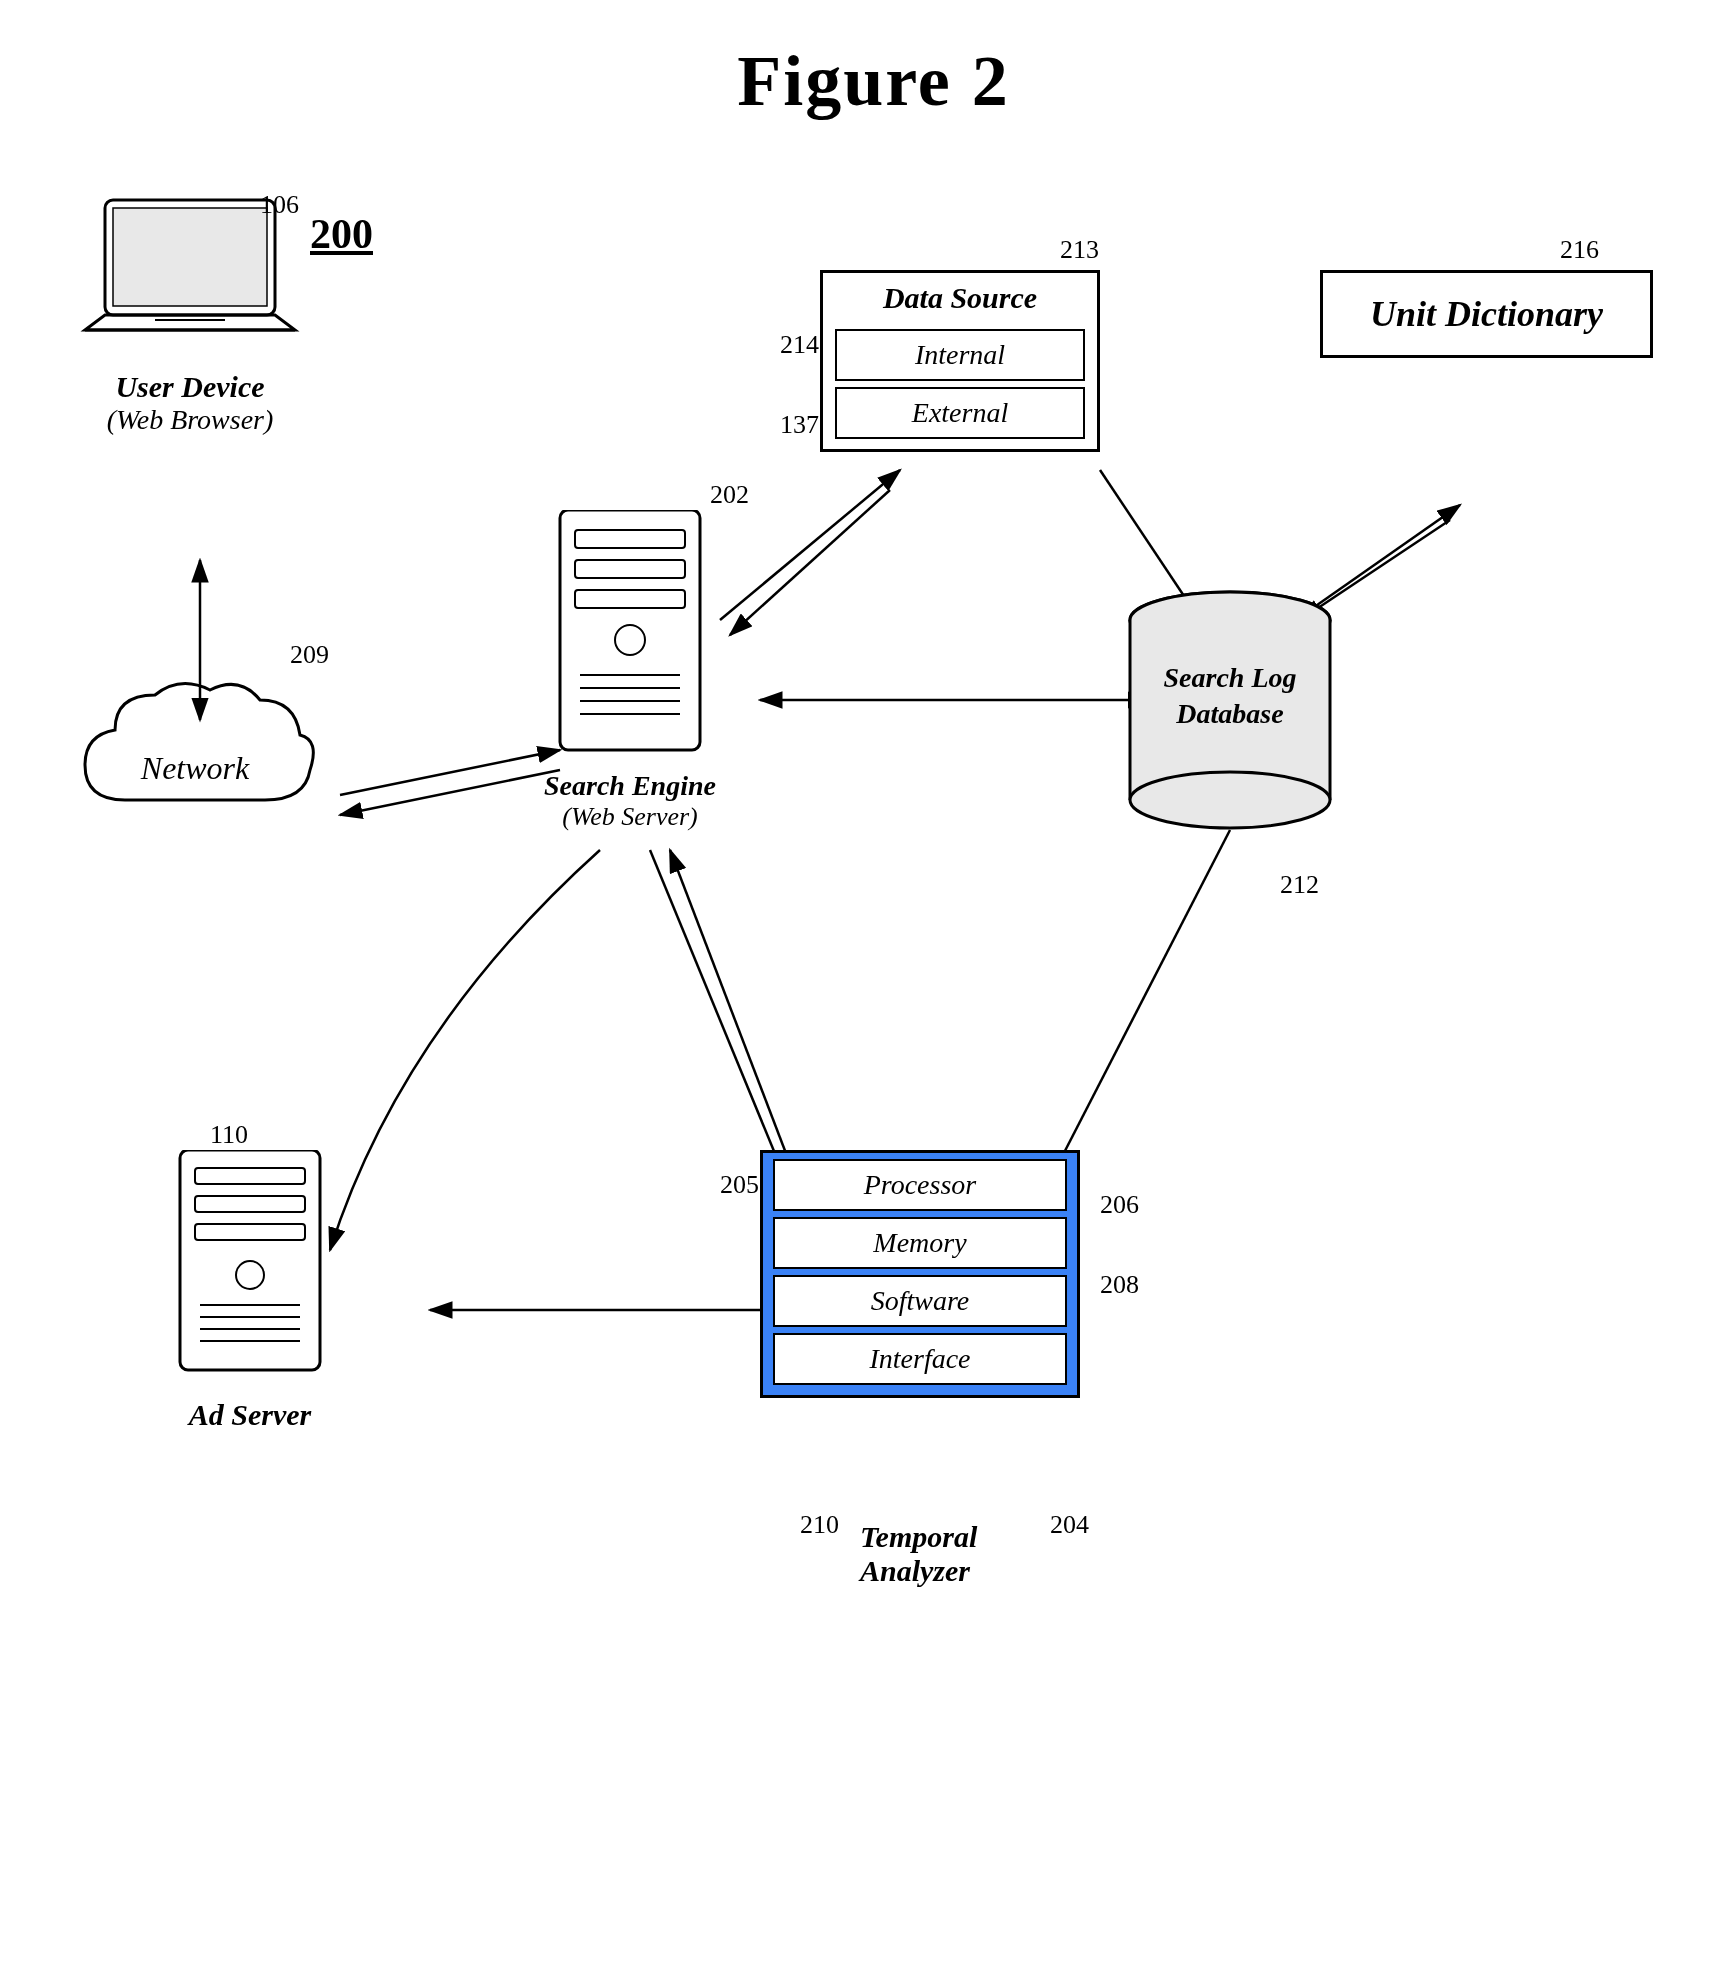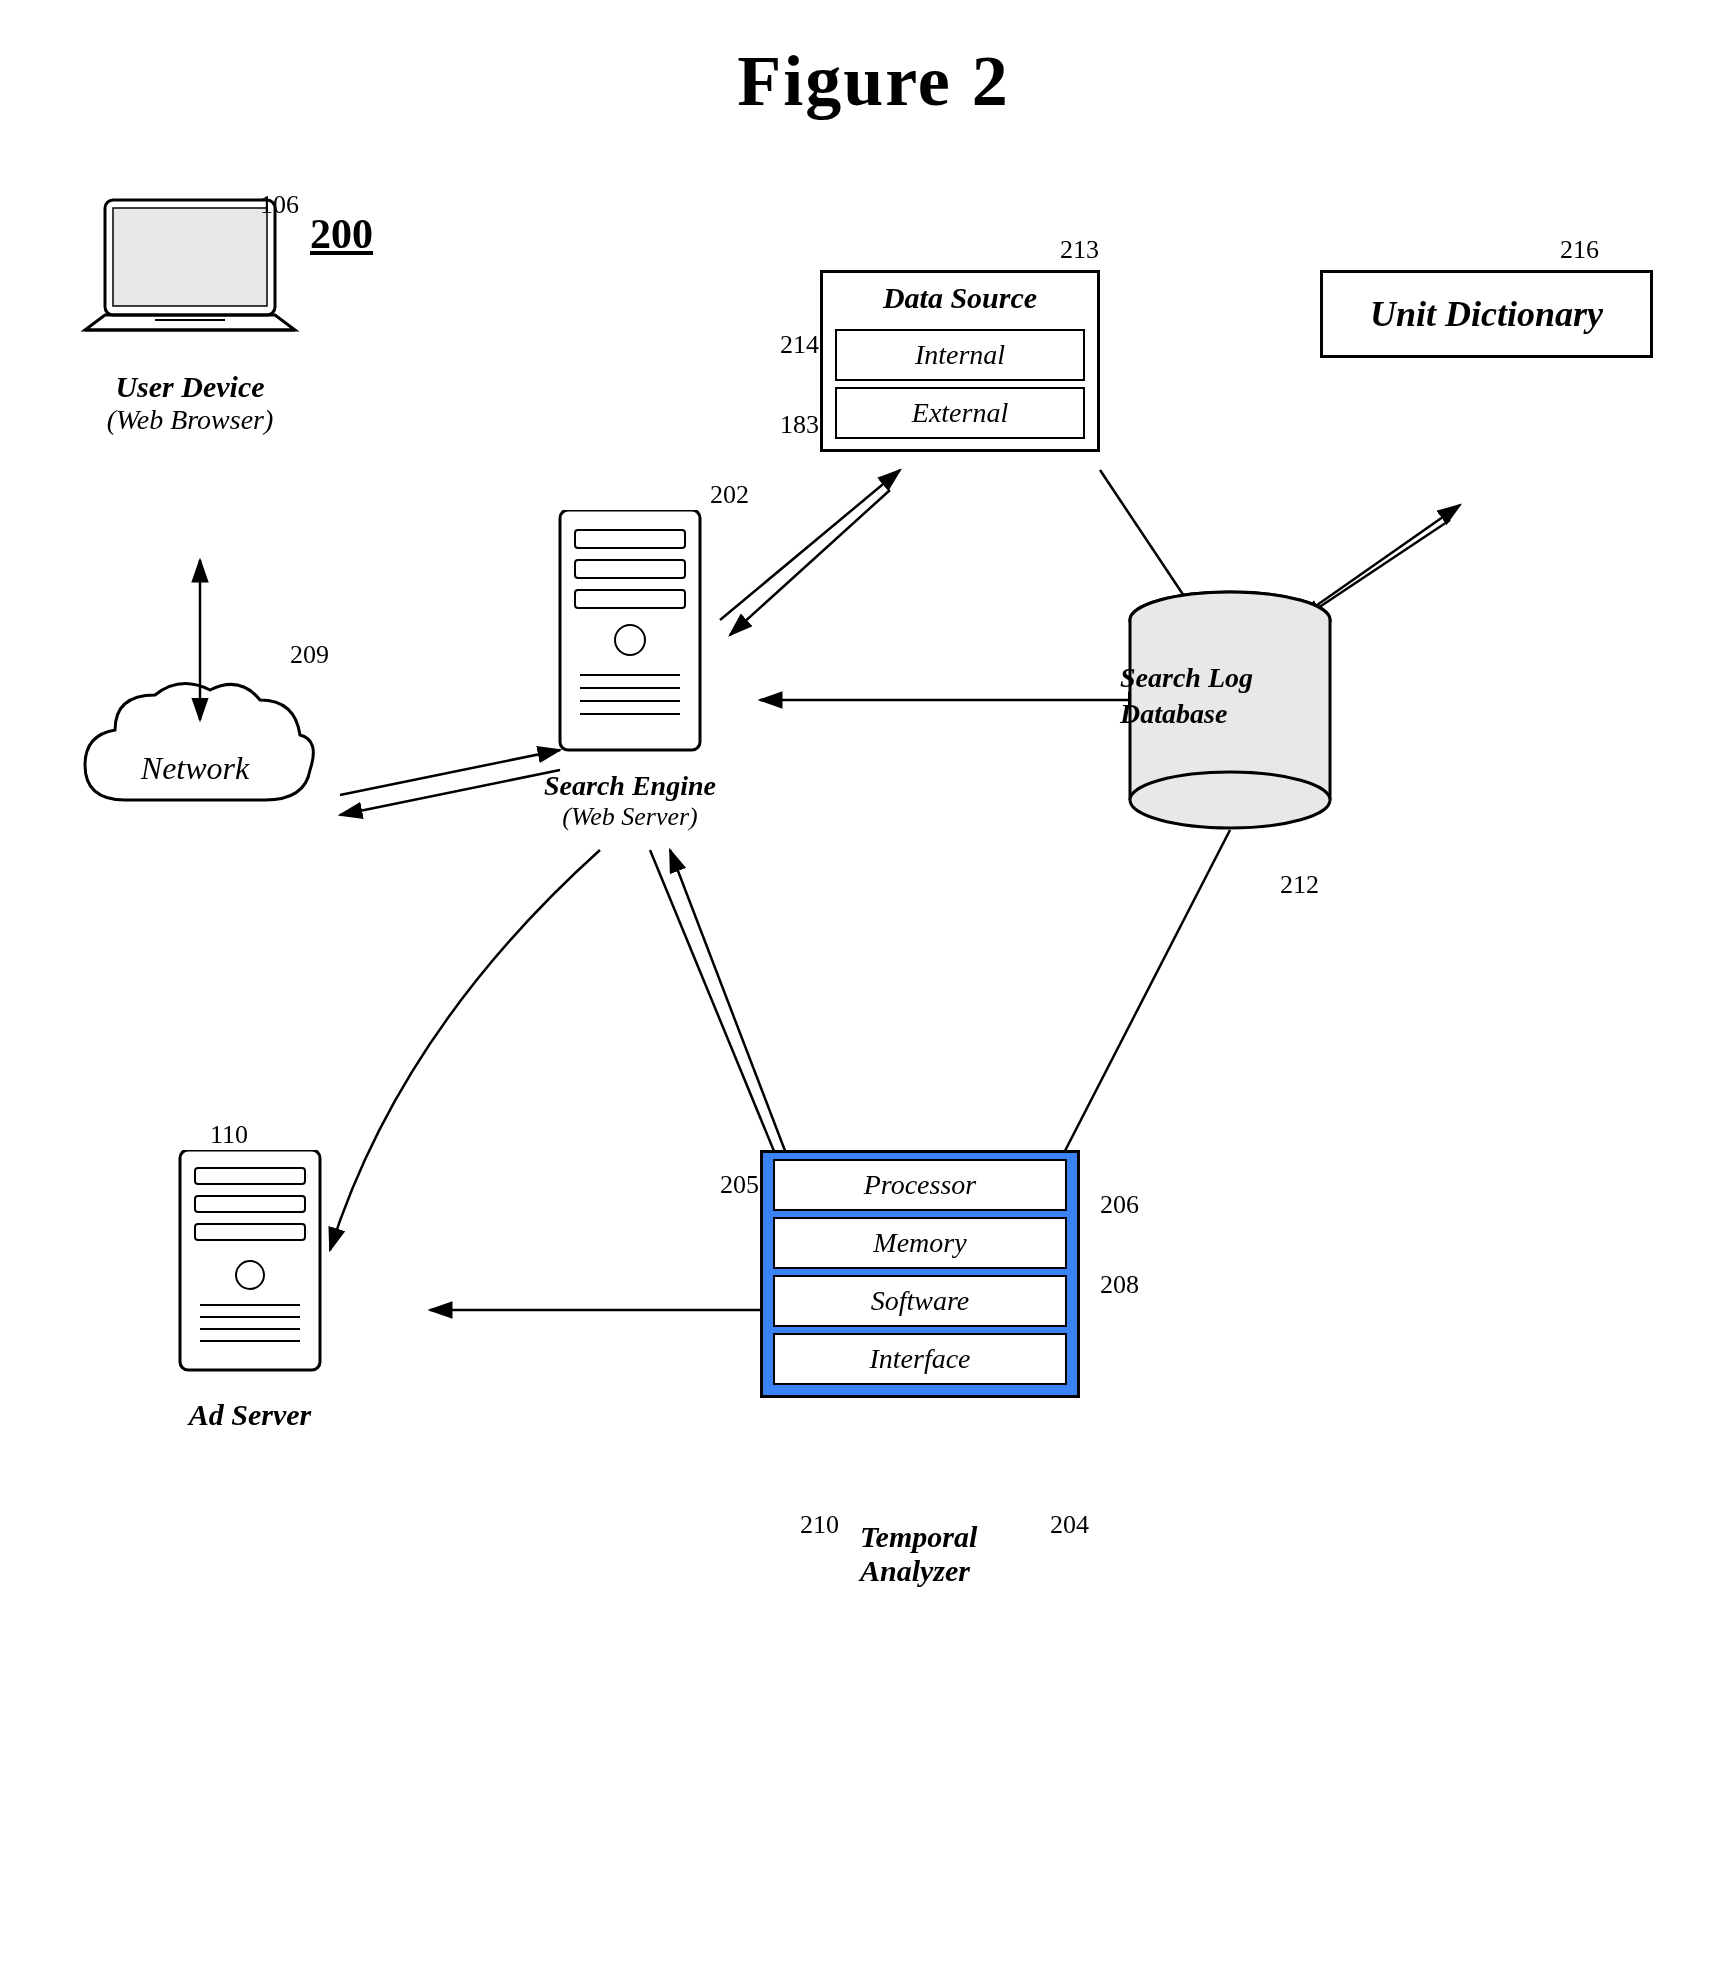--- a/index.html
+++ b/index.html
@@ -231,21 +231,21 @@
   <div class="data-source-box" style="left:820px; top:140px; width:280px;">
     <div class="ds-title">Data Source</div>
     <div class="ds-item">Internal</div>
     <div class="ds-item" style="margin-bottom:10px;">External</div>
   </div>
 
   <div class="ref-num" style="position:absolute; left:1060px; top:105px;">213</div>
 
   <div class="ref-num" style="position:absolute; left:780px; top:200px;">214</div>
 
-  <div class="ref-num" style="position:absolute; left:780px; top:280px;">183</div>
+  <div class="ref-num" style="position:absolute; left:780px; top:280px;">137</div>
 
   <div class="unit-dict-box" style="left:1320px; top:140px; width:333px;">
     Unit Dictionary
   </div>
 
   <div class="ref-num" style="position:absolute; left:1560px; top:105px;">216</div>
 
   <div class="db-cylinder" style="left:1120px; top:450px; width:220px;">
     <svg width="220" height="260" viewBox="0 0 220 260" style="display:block;">
 
@@ -254,21 +254,21 @@
 
       <ellipse cx="110" cy="80" rx="100" ry="28" fill="#e8e8e8" stroke="#000" stroke-width="2"></ellipse>
       <ellipse cx="110" cy="120" rx="100" ry="28" fill="#e8e8e8" stroke="#000" stroke-width="2"></ellipse>
 
       <rect x="10" y="40" width="200" height="180" fill="#e8e8e8"></rect>
       <line x1="10" y1="40" x2="10" y2="220" stroke="#000" stroke-width="3"></line>
       <line x1="210" y1="40" x2="210" y2="220" stroke="#000" stroke-width="3"></line>
 
       <ellipse cx="110" cy="220" rx="100" ry="28" fill="#e8e8e8" stroke="#000" stroke-width="3"></ellipse>
     </svg>
-    <div class="label" style="position:absolute; top:80px; left:0; width:220px; text-align:left; font-size:28px; font-style:italic; font-weight:bold; line-height:1.3;">Search Log<br>Database</div>
+    <div class="label" style="position:absolute; top:80px; left:0; width:220px; text-align:center; font-size:28px; font-style:italic; font-weight:bold; line-height:1.3;">Search Log<br>Database</div>
 
     <div class="ref-num" style="position:absolute; top:290px; left:160px;">212</div>
   </div>
 
   <div class="server-area" style="left:130px; top:1020px; width:240px;">
 
     <div class="ref-num" style="position:absolute; left:80px; top:-30px;">110</div>
     <svg width="180" height="240" viewBox="0 0 180 240" style="display:block; margin:0 auto;">
       <rect x="20" y="0" width="140" height="220" rx="8" fill="none" stroke="#000" stroke-width="3"></rect>
       <rect x="35" y="18" width="110" height="16" rx="3" fill="none" stroke="#000" stroke-width="2"></rect>

